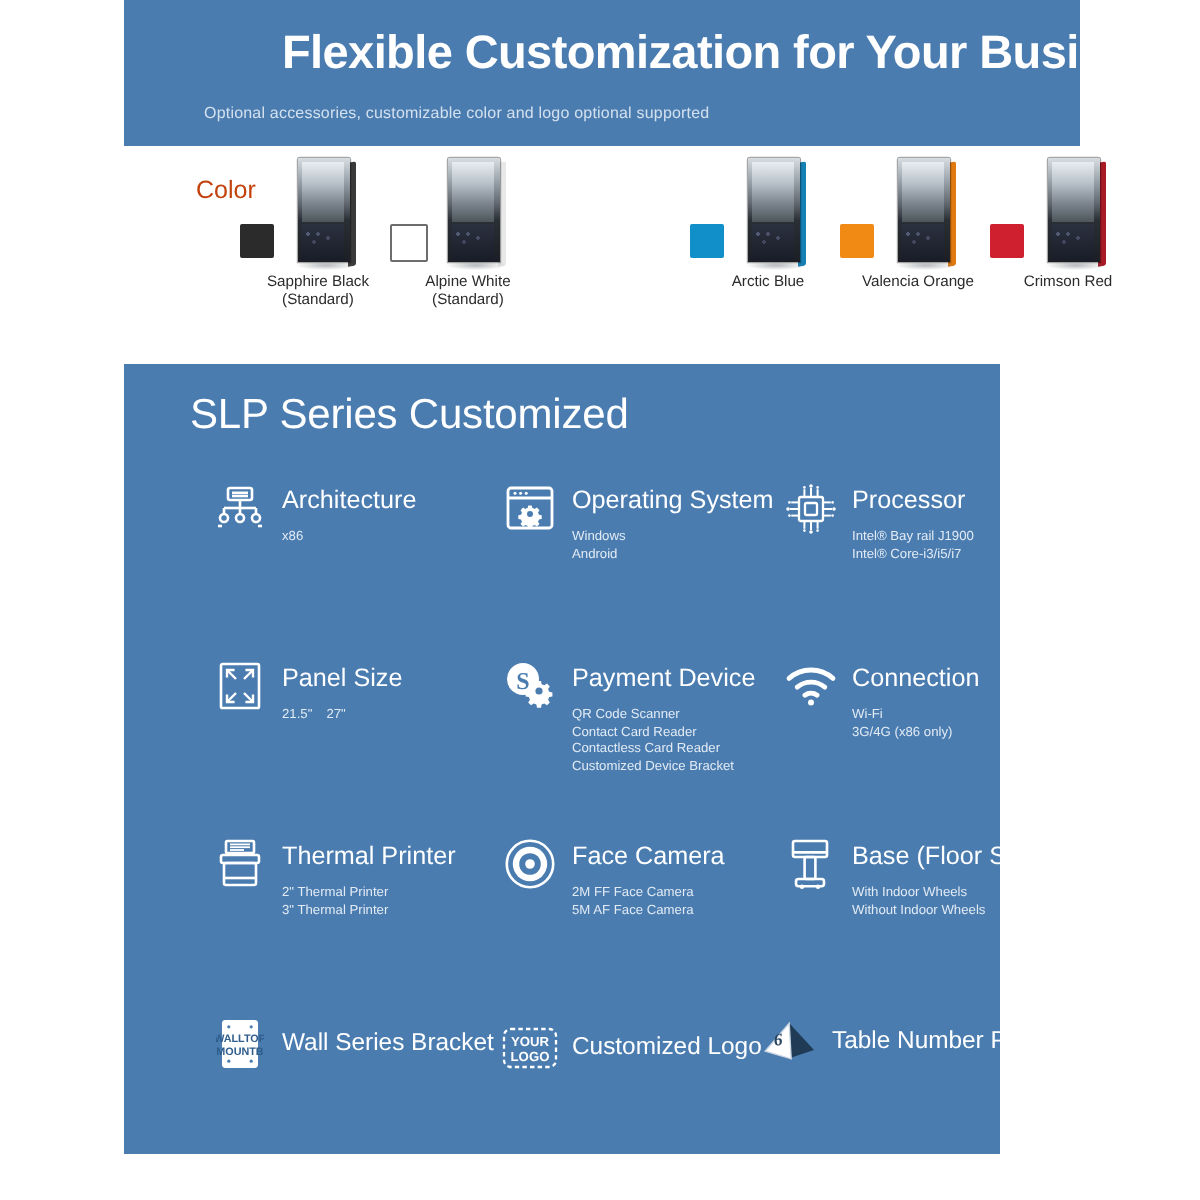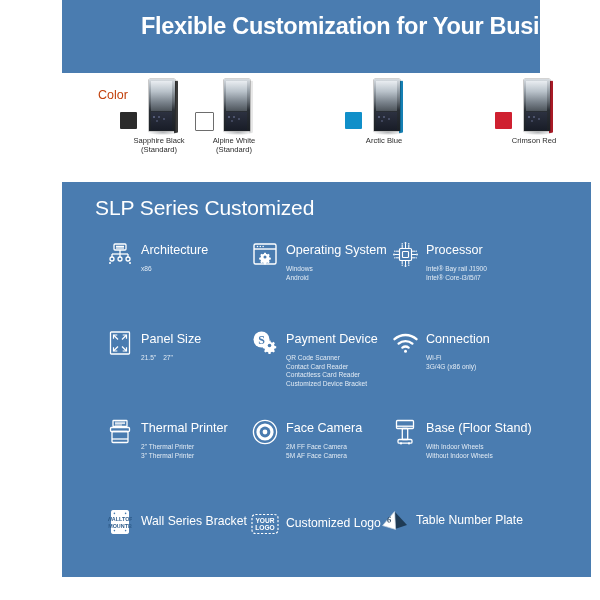--- a/index.html
+++ b/index.html
@@ -76,21 +76,21 @@
     border-radius:1px;
   }
   .chip.outline{background:#ffffff;border:1px solid #6d6d6d;}
   .sw-name{
     position:absolute;left:0;top:63px;width:78px;
     font-size:7.6px;color:#2b2b2b;line-height:9.4px;text-align:center;
   }
 
   
   .spec-panel{
-    position:absolute;left:62px;top:182px;width:529px;height:395px;
+    position:absolute;left:62px;top:182px;width:438px;height:395px;
     background:#4a7cb0;
   }
   .spec-title{
     position:absolute;left:33px;top:14px;
     font-size:21px;color:#ffffff;letter-spacing:-0.1px;
   }
   .feat{position:absolute;}
   .feat-icon{
     position:absolute;left:0;top:0;width:30px;height:30px;
     display:flex;align-items:center;justify-content:center;
@@ -110,20 +110,21 @@
   
   .feat-compact .feat-name{top:7px;font-size:12.2px;}
 </style>
 </head>
 <body>
 
 <div class="page">
 
   <div class="banner">
     <div class="banner-title">Flexible Customization for Your Business</div>
+    <div class="banner-sub">Optional accessories, customizable color and logo optional supported</div>
   </div>
 
   <div class="color-section">
     <div class="color-label">Color</div>
     <div class="swatch-row" id="swatch-row">
         <div class="swatch-item" style="left: 0px;">
           <div class="chip" style="background: rgb(43, 43, 43);"></div>
           <div class="kiosk">
             <div class="kiosk-edge" style="background:#3a3a3a"></div>
             <div class="kiosk-body">
@@ -153,20 +154,33 @@
           <div class="kiosk">
             <div class="kiosk-edge" style="background:#1580b4"></div>
             <div class="kiosk-body">
               <div class="kiosk-screen"></div>
               <div class="kiosk-lower"></div>
               <div class="kiosk-dots"></div>
             </div>
             <div class="kiosk-foot"></div>
           </div>
           <div class="sw-name"><span>Arctic Blue</span></div>
+        </div>
+        <div class="swatch-item" style="left: 300px;">
+          <div class="chip" style="background: rgb(240, 138, 20);"></div>
+          <div class="kiosk">
+            <div class="kiosk-edge" style="background:#e07a10"></div>
+            <div class="kiosk-body">
+              <div class="kiosk-screen"></div>
+              <div class="kiosk-lower"></div>
+              <div class="kiosk-dots"></div>
+            </div>
+            <div class="kiosk-foot"></div>
+          </div>
+          <div class="sw-name"><span>Valencia Orange</span></div>
         </div>
         <div class="swatch-item" style="left: 375px;">
           <div class="chip" style="background: rgb(207, 32, 48);"></div>
           <div class="kiosk">
             <div class="kiosk-edge" style="background:#a81a26"></div>
             <div class="kiosk-body">
               <div class="kiosk-screen"></div>
               <div class="kiosk-lower"></div>
               <div class="kiosk-dots"></div>
             </div>

